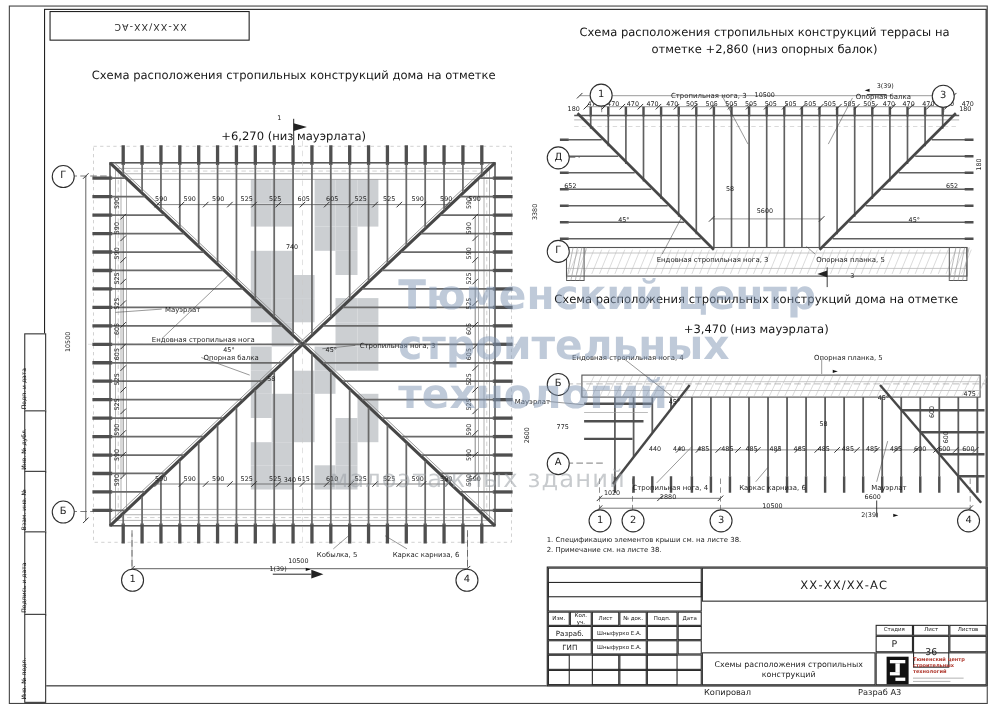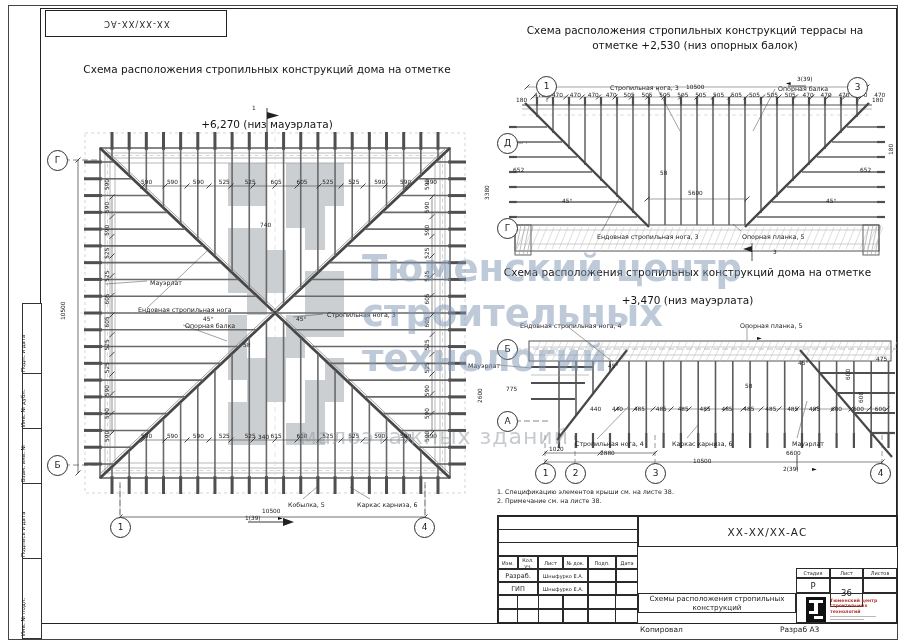--- a/index.html
+++ b/index.html
@@ -347,21 +347,21 @@
   <div class="dim" style="left:252px;top:105px;">1</div>
   <div class="dim" style="left:245px;top:515px;">1(39)</div>
   <div class="flag" style="left:278px;top:514px;">►</div>
   <div class="dim" style="left:260px;top:222px;">740</div>
   <div class="dim" style="left:258px;top:434px;">340</div>
   <div class="dim" style="left:243px;top:342px;">58</div>
   <div class="dim" style="left:203px;top:316px;">45°</div>
   <div class="dim" style="left:296px;top:316px;">45°</div>
 
   <div class="ttl" style="left:490px;top:24px;width:410px;">Схема расположения стропильных конструкций террасы на</div>
-  <div class="ttl" style="left:490px;top:39px;width:410px;">отметке +2,530 (низ опорных балок)</div>
+  <div class="ttl" style="left:490px;top:39px;width:410px;">отметке +2,860 (низ опорных балок)</div>
   <svg id="svgB" class="draw" style="left:497px;top:75px;" width="400" height="200" viewBox="0 0 400 200">
       <line x1="25" y1="30" x2="375" y2="30" stroke="#555" stroke-width="1.2"></line>
       <line x1="25" y1="34" x2="375" y2="34" stroke="#888" stroke-width="0.6"></line>
       <line x1="25" y1="40" x2="375" y2="40" stroke="#bbb" stroke-width="0.5" stroke-dasharray="4,3"></line>
       <rect x="18" y="150" width="364" height="26" fill="none" stroke="#555" stroke-width="1"></rect>
       <line x1="18" y1="155" x2="382" y2="155" stroke="#999" stroke-width="0.5"></line>
       <line x1="18" y1="169" x2="382" y2="169" stroke="#999" stroke-width="0.5"></line>
       <line x1="20" y1="174" x2="29" y2="152" stroke="#bdbdbd" stroke-width="0.5"></line>
       <line x1="27" y1="174" x2="36" y2="152" stroke="#bdbdbd" stroke-width="0.5"></line>
       <line x1="34" y1="174" x2="43" y2="152" stroke="#bdbdbd" stroke-width="0.5"></line>
@@ -854,21 +854,21 @@
     <div class="tb" style="left:90px;top:79px;width:28px;height:28px;"></div>
     <div class="tb" style="left:0;top:79px;width:20px;height:28px;"></div>
 
     <div class="tb" style="left:140px;top:0;width:259px;height:31px;font-size:10.5px;letter-spacing:1px;">ХХ-ХХ/ХХ-АС</div>
     <div class="tb tb-sm" style="left:298px;top:52px;width:34px;height:10px;">Стадия</div>
     <div class="tb tb-sm" style="left:332px;top:52px;width:33px;height:10px;">Лист</div>
     <div class="tb tb-sm" style="left:365px;top:52px;width:34px;height:10px;">Листов</div>
     <div class="tb" style="left:298px;top:62px;width:34px;height:15px;font-size:8.5px;">Р</div>
     <div class="tb" style="left:332px;top:62px;width:33px;height:29px;font-size:8.5px;">36</div>
     <div class="tb" style="left:365px;top:62px;width:34px;height:15px;font-size:8.5px;"></div>
-    <div class="tb" style="left:140px;top:77px;width:158px;height:20px;font-size:7.2px;flex-direction:column;line-height:9px;">
+    <div class="tb" style="left:140px;top:77px;width:158px;height:30px;font-size:7.2px;flex-direction:column;line-height:9px;">
       <span>Схемы расположения стропильных</span>
       <span>конструкций</span>
     </div>
     <div class="tb" style="left:298px;top:77px;width:101px;height:30px;">
       <div class="logo-box" style="left:9px;top:3px;">
         <b style="left:3px;top:3px;width:14px;height:3px;"></b>
         <b style="left:8px;top:6px;width:4px;height:8px;"></b>
         <b style="left:3px;top:14px;width:9px;height:3px;"></b>
         <b style="left:8px;top:19px;width:9px;height:3px;"></b>
       </div>

